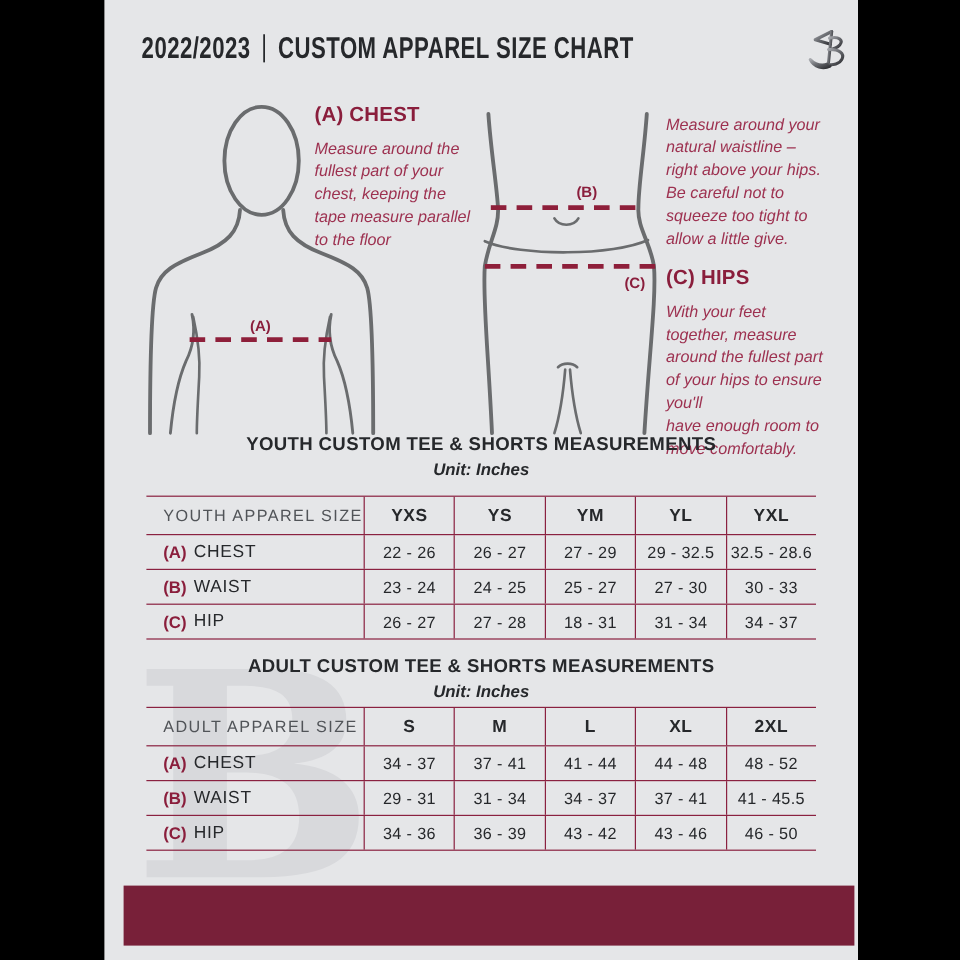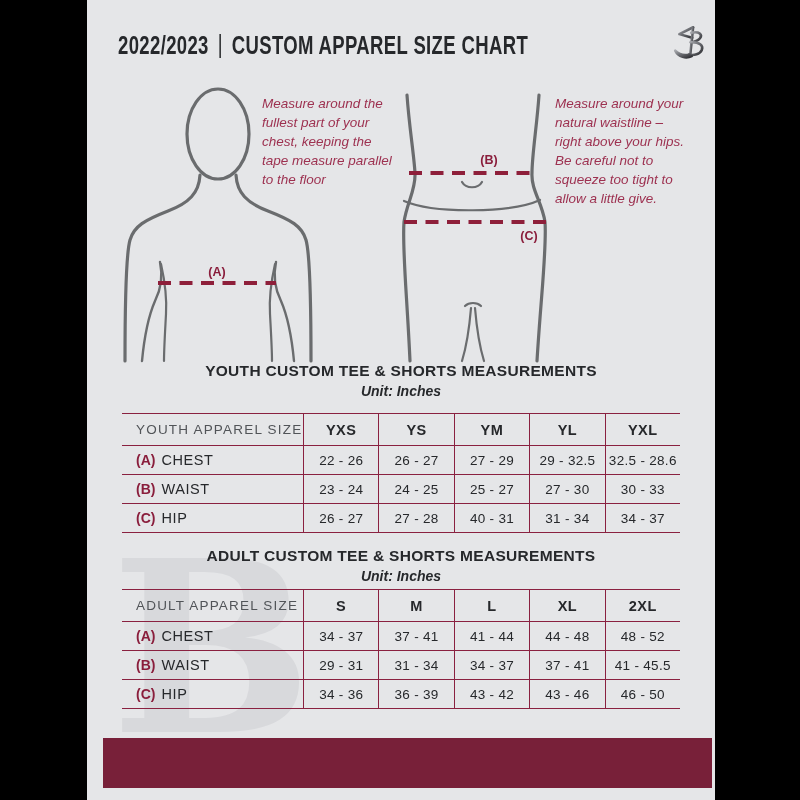--- a/index.html
+++ b/index.html
@@ -8,21 +8,21 @@
     --dark-text:#26282b; --muted-label:#515458; --watermark:#d8d9dc; --brand-dark:#232528;
   }
   *{margin:0;padding:0;box-sizing:border-box;}
   html,body{width:800px;height:800px;overflow:hidden;}
   body{background:var(--canvas-bg);font-family:"Liberation Sans",sans-serif;}
   .canvas{position:relative;width:800px;height:800px;background:var(--canvas-bg);}
   .page{position:absolute;left:87px;top:0;width:628px;height:800px;background:var(--page-bg);overflow:hidden;}
 
   
   .hdr{position:absolute;left:0;top:20px;width:100%;height:40px;display:flex;
-       justify-content:space-between;align-items:flex-end;padding:0 31px;z-index:2;}
+       justify-content:space-between;align-items:center;padding:0 31px;z-index:2;}
   .hdr-title{font-size:25px;font-weight:700;letter-spacing:.5px;color:var(--dark-text);
        white-space:nowrap;transform:scaleX(.74);transform-origin:left center;}
   .hdr-title .divider{font-weight:400;margin:0 12px;position:relative;top:-1px;}
   .brand{display:flex;align-items:center;gap:11px;}
 
   
   .fig{position:absolute;overflow:visible;}
   .fig path,.fig ellipse{fill:none;stroke:var(--figure-stroke);stroke-linecap:round;stroke-linejoin:round;}
   .fig .main{stroke-width:3.2px;}
   .fig .detail{stroke-width:2.2px;}
@@ -121,34 +121,45 @@
       <path class="detail" d="M 404 201 C 434 214 512 213 540 200"></path>
       <path class="dash" d="M 404 222 H 546"></path>
       <path class="detail" d="M 465 306 C 469 302 477 302 481 306"></path>
       <path class="detail" d="M 471 308 C 469 332 466 348 462 361"></path>
       <path class="detail" d="M 475 308 C 477 332 480 348 484 361"></path>
       <text x="489" y="164" text-anchor="middle">(B)</text>
       <text x="529" y="240" text-anchor="middle">(C)</text>
     </svg>
 
     <div class="instr instr-chest">
+      <h3>(A) CHEST</h3>
       <p>Measure around the
 fullest part of your
 chest, keeping the
 tape measure parallel
 to the floor</p>
     </div>
     <div class="instr instr-waist">
       <p>Measure around your
 natural waistline –
 right above your hips.
 Be careful not to
 squeeze too tight to
 allow a little give.</p>
     </div>
+    <div class="instr instr-hips">
+      <h3>(C) HIPS</h3>
+      <p>With your feet
+together, measure
+around the fullest part
+of your hips to ensure
+you'll
+have enough room to
+move comfortably.</p>
+    </div>
 
     <div class="sec-title youth-title">YOUTH CUSTOM TEE &amp; SHORTS MEASUREMENTS</div>
     <div class="sec-unit youth-unit">Unit: Inches</div>
 
     <div class="size-table youth-table">
       <div class="trow thead">
         <div class="cell rowhead">
             <span class="corner-label">YOUTH APPAREL SIZE</span>
           </div>
         <div class="cell bordered">
@@ -214,21 +225,21 @@
             <span class="row-key">(C)</span>
             <span class="row-label">HIP</span>
           </div>
         <div class="cell bordered">
             <span class="value">26 - 27</span>
           </div>
         <div class="cell bordered">
             <span class="value">27 - 28</span>
           </div>
         <div class="cell bordered">
-            <span class="value">40 - 31</span>
+            <span class="value">18 - 31</span>
           </div>
         <div class="cell bordered">
             <span class="value">31 - 34</span>
           </div>
         <div class="cell bordered">
             <span class="value">34 - 37</span>
           </div>
       </div>
     </div>
 

